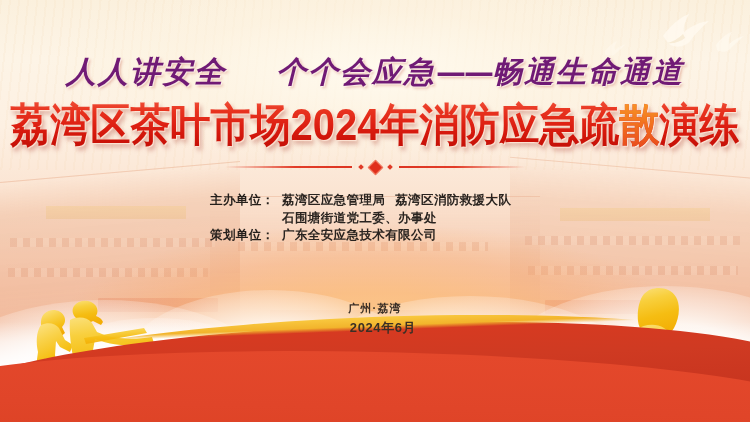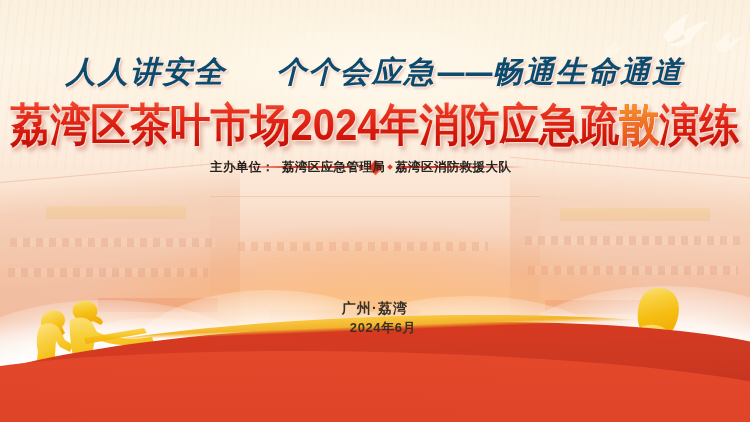--- a/index.html
+++ b/index.html
@@ -184,21 +184,21 @@
     position: absolute;
     top: 52px;
     left: 0; right: 0;
     text-align: center;
     font-family: "DejaVu Serif", "Liberation Serif", serif;
     font-size: 30px;
     font-weight: bold;
     font-style: italic;
     letter-spacing: 2px;
     white-space: nowrap;
-    color: #0c4a6e;
+    color: #701a75;
     text-shadow:
        1px 1px 0 rgba(255,255,255,0.55),
        2px 2px 3px rgba(180,40,20,0.28);
   }
   .slogan .dash {
     font-style: normal;
     letter-spacing: -2px;
   }
 
   
@@ -267,25 +267,26 @@
     flex: 0 0 auto;
     background: #e02f1c;
     transform: rotate(45deg);
     border: 1.5px solid #f07a60;
     box-sizing: border-box;
   }
 
   
   .orgs {
     position: absolute;
-    top: 159px;
+    top: 193px;
     left: 0; right: 0;
     display: flex;
     flex-direction: column;
     align-items: center;
+    font-family: Liberation Mono, monospace;
   }
   .org-row {
     display: flex;
     align-items: baseline;
     width: 330px;
     font-size: 12.5px;
     line-height: 17.5px;
     color: #2c2622;
     white-space: nowrap;
   }
@@ -302,21 +303,21 @@
   }
   .org-value .gap { display: inline-block; width: 10px; }
   .org-row.cont .org-label { visibility: hidden; }
 
   
   .place {
     position: absolute;
     top: 299px;
     left: 0; right: 0;
     text-align: center;
-    font-size: 14px;
+    font-size: 11px;
     line-height: 19px;
     font-weight: bold;
     color: #3a2f26;
     letter-spacing: 1.2px;
   }
   .date {
     position: absolute;
     top: 318px;
     left: 16px; right: 0;
     text-align: center;
@@ -434,18 +435,26 @@
     <div class="div-gem"></div>
     <div class="div-dot"></div>
     <div class="div-line r"></div>
   </div>
 
   <div class="orgs">
     <div class="org-row">
       <span class="org-label">主办单位：</span>
       <span class="org-value"><span>荔湾区应急管理局</span><span class="gap"></span><span>荔湾区消防救援大队</span></span>
     </div>
+    <div class="org-row cont">
+      <span class="org-label">主办单位：</span>
+      <span class="org-value">石围塘街道党工委、办事处</span>
+    </div>
+    <div class="org-row">
+      <span class="org-label">策划单位：</span>
+      <span class="org-value">广东全安应急技术有限公司</span>
+    </div>
   </div>
 
   <div class="place">广州·荔湾</div>
   <div class="date">2024年6月</div>
 
 </div>
 
 </body></html>

